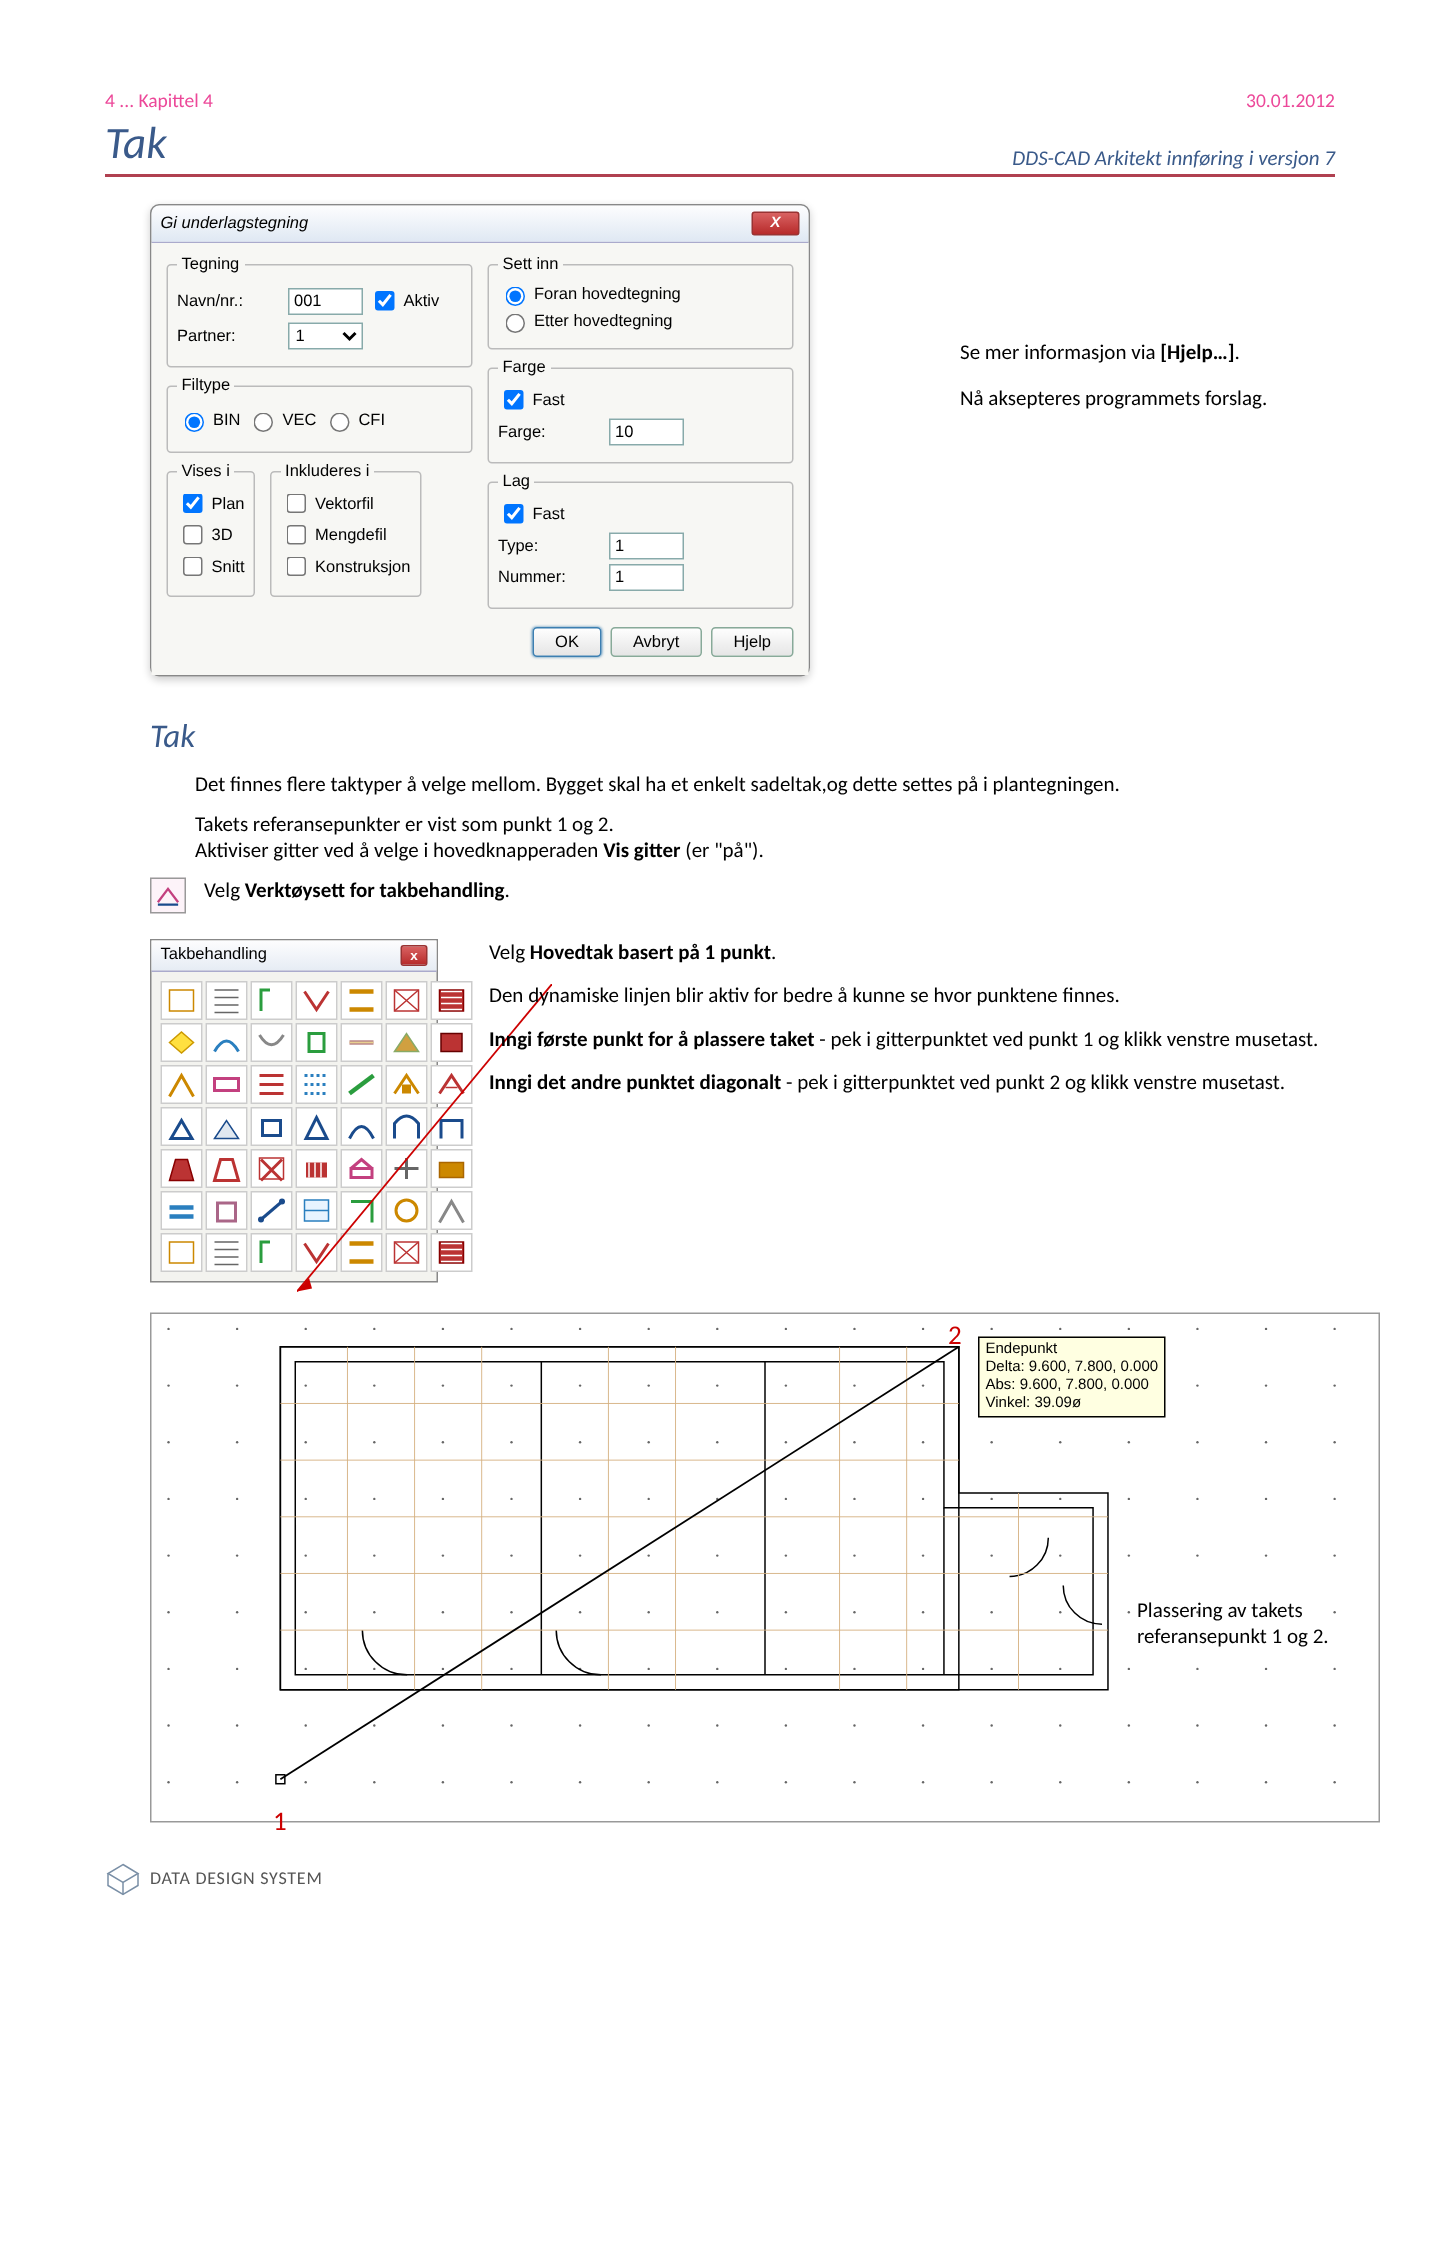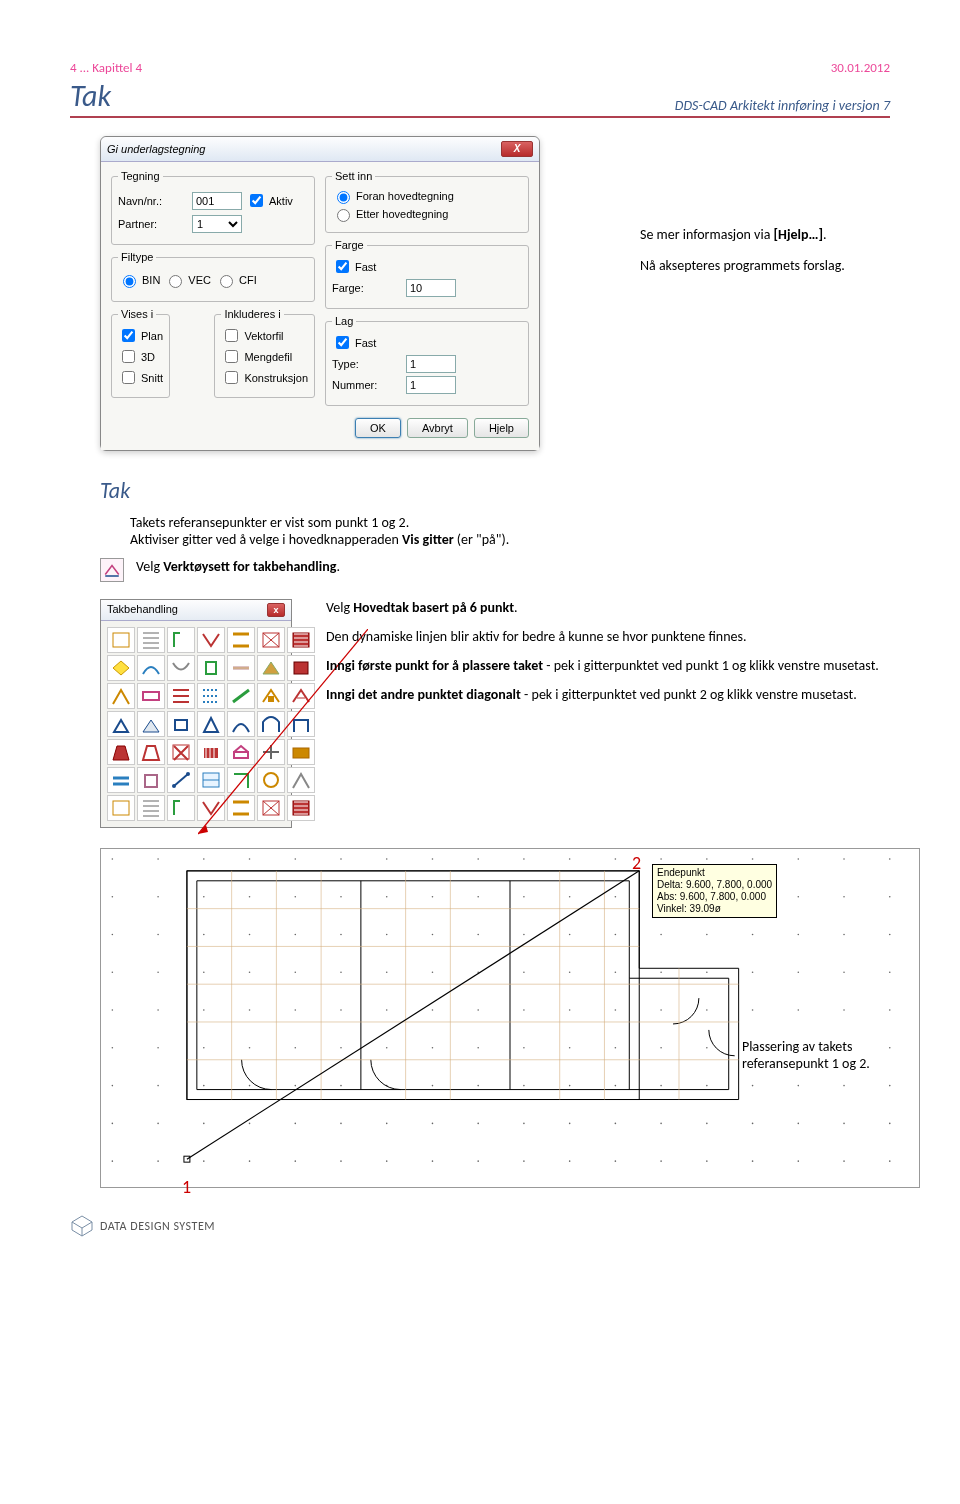--- a/index.html
+++ b/index.html
@@ -78,21 +78,21 @@
     background: #f7f7f4;
   }
   fieldset {
     border: 1px solid #bbb;
     border-radius: 3px;
     margin: 0 0 6px 0;
     padding: 4px 6px 8px 6px;
     font-size: 11px;
   }
   fieldset legend { padding: 0 3px; }
-  .two-col { display: flex; gap: 10px; justify-content: space-between; }
+  .two-col { display: flex; gap: 10px; }
   .two-col > div { flex: 1; }
   .row { display: flex; align-items: center; gap: 4px; margin: 3px 0; }
   .row label:first-child { width: 70px; }
   input[type=text] {
     border: 1px solid #8aa;
     height: 18px;
     font-size: 11px;
     padding: 1px 3px;
     background: #fff;
   }
@@ -244,21 +244,21 @@
     line-height: 1.2;
   }
   .marker1 {
     position: absolute;
     left: 82px; bottom: -10px;
     color: #c00;
     font-size: 18px;
   }
   .placement-label {
     position: absolute;
-    right: 18px;
+    right: 2px;
     top: 190px;
     width: 130px;
     font-size: 14px;
   }
 
   .footer {
     margin-top: 26px;
     display: flex;
     align-items: center;
     gap: 6px;
@@ -406,20 +406,21 @@
 
     <div class="side-text" style="top:90px;">
       <p><span>Se mer informasjon via </span><b>[Hjelp…]</b><span>.</span></p>
       <p>Nå aksepteres programmets forslag.</p>
     </div>
   </div>
 
   <div class="section2 body-text">
     <div class="h-tak">Tak</div>
     <div style="padding-left:30px;">
+      <p>Det finnes flere taktyper å velge mellom. Bygget skal ha et enkelt sadeltak,og dette settes på i plantegningen.</p>
       <p>
         <span>Takets referansepunkter er vist som punkt 1 og 2.</span><br>
         <span>Aktiviser gitter ved å velge i hovedknapperaden </span><b>Vis gitter</b><span> (er "på").</span>
       </p>
     </div>
     <div class="inline-row">
       <span class="icon-square">
         <svg viewBox="0 0 24 24">
             <path d="M3 18 L12 6 L21 18" stroke="#c3407f" stroke-width="2" fill="none"></path>
             <path d="M3 20 L21 20" stroke="#1a4b8c" stroke-width="2"></path>
@@ -696,21 +697,21 @@
             </div>
           </div>
       </div>
 
       <svg class="arrow-line" viewBox="0 0 170 240" preserveAspectRatio="none" style="height:240px;">
         <line x1="170" y1="0" x2="0" y2="205" stroke="#c00" stroke-width="1.2"></line>
         <polygon points="0,205 8,196 10,203" fill="#c00"></polygon>
       </svg>
 
       <div class="palette-side">
-        <p><span>Velg </span><b>Hovedtak basert på 6 punkt</b><span>.</span></p>
+        <p><span>Velg </span><b>Hovedtak basert på 1 punkt</b><span>.</span></p>
         <p>Den dynamiske linjen blir aktiv for bedre å kunne se hvor punktene finnes.</p>
         <p><b>Inngi første punkt for å plassere taket</b><span> - pek i gitterpunktet ved punkt 1 og klikk venstre musetast.</span></p>
         <p><b>Inngi det andre punktet diagonalt</b><span> - pek i gitterpunktet ved punkt 2 og klikk venstre musetast.</span></p>
       </div>
     </div>
 
     <div class="floor-container">
       <svg class="plan" viewBox="0 0 820 340">
           <g fill="#666">
             <circle cx="10" cy="10" r="0.8"></circle>

